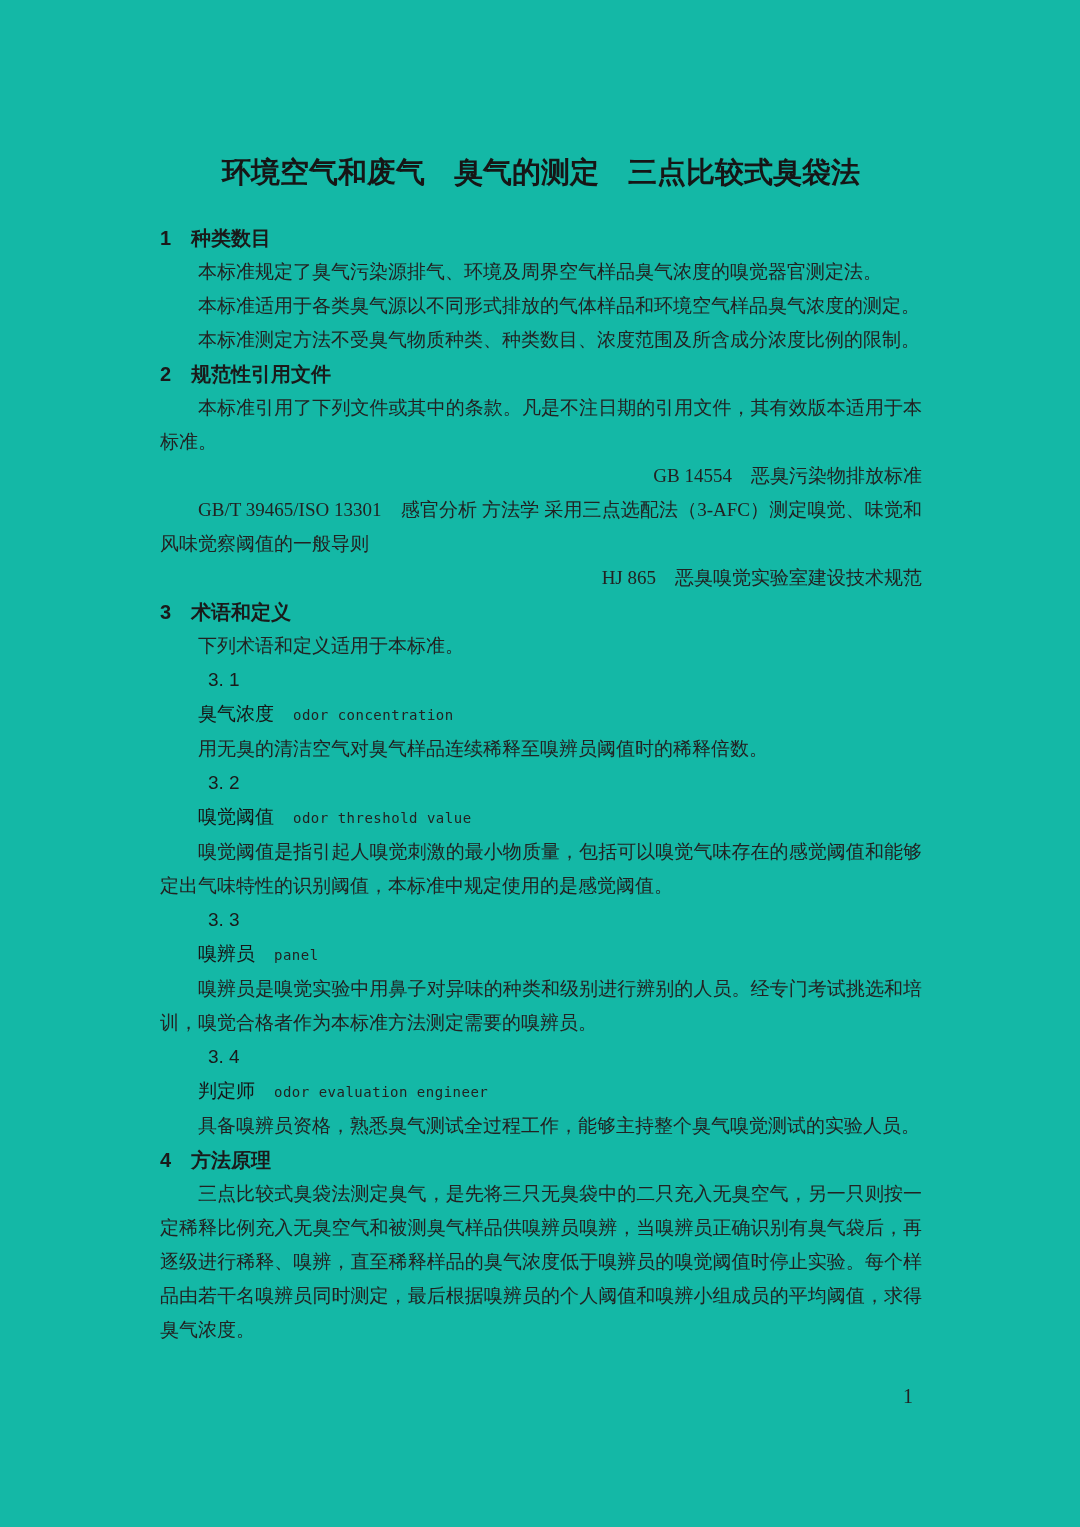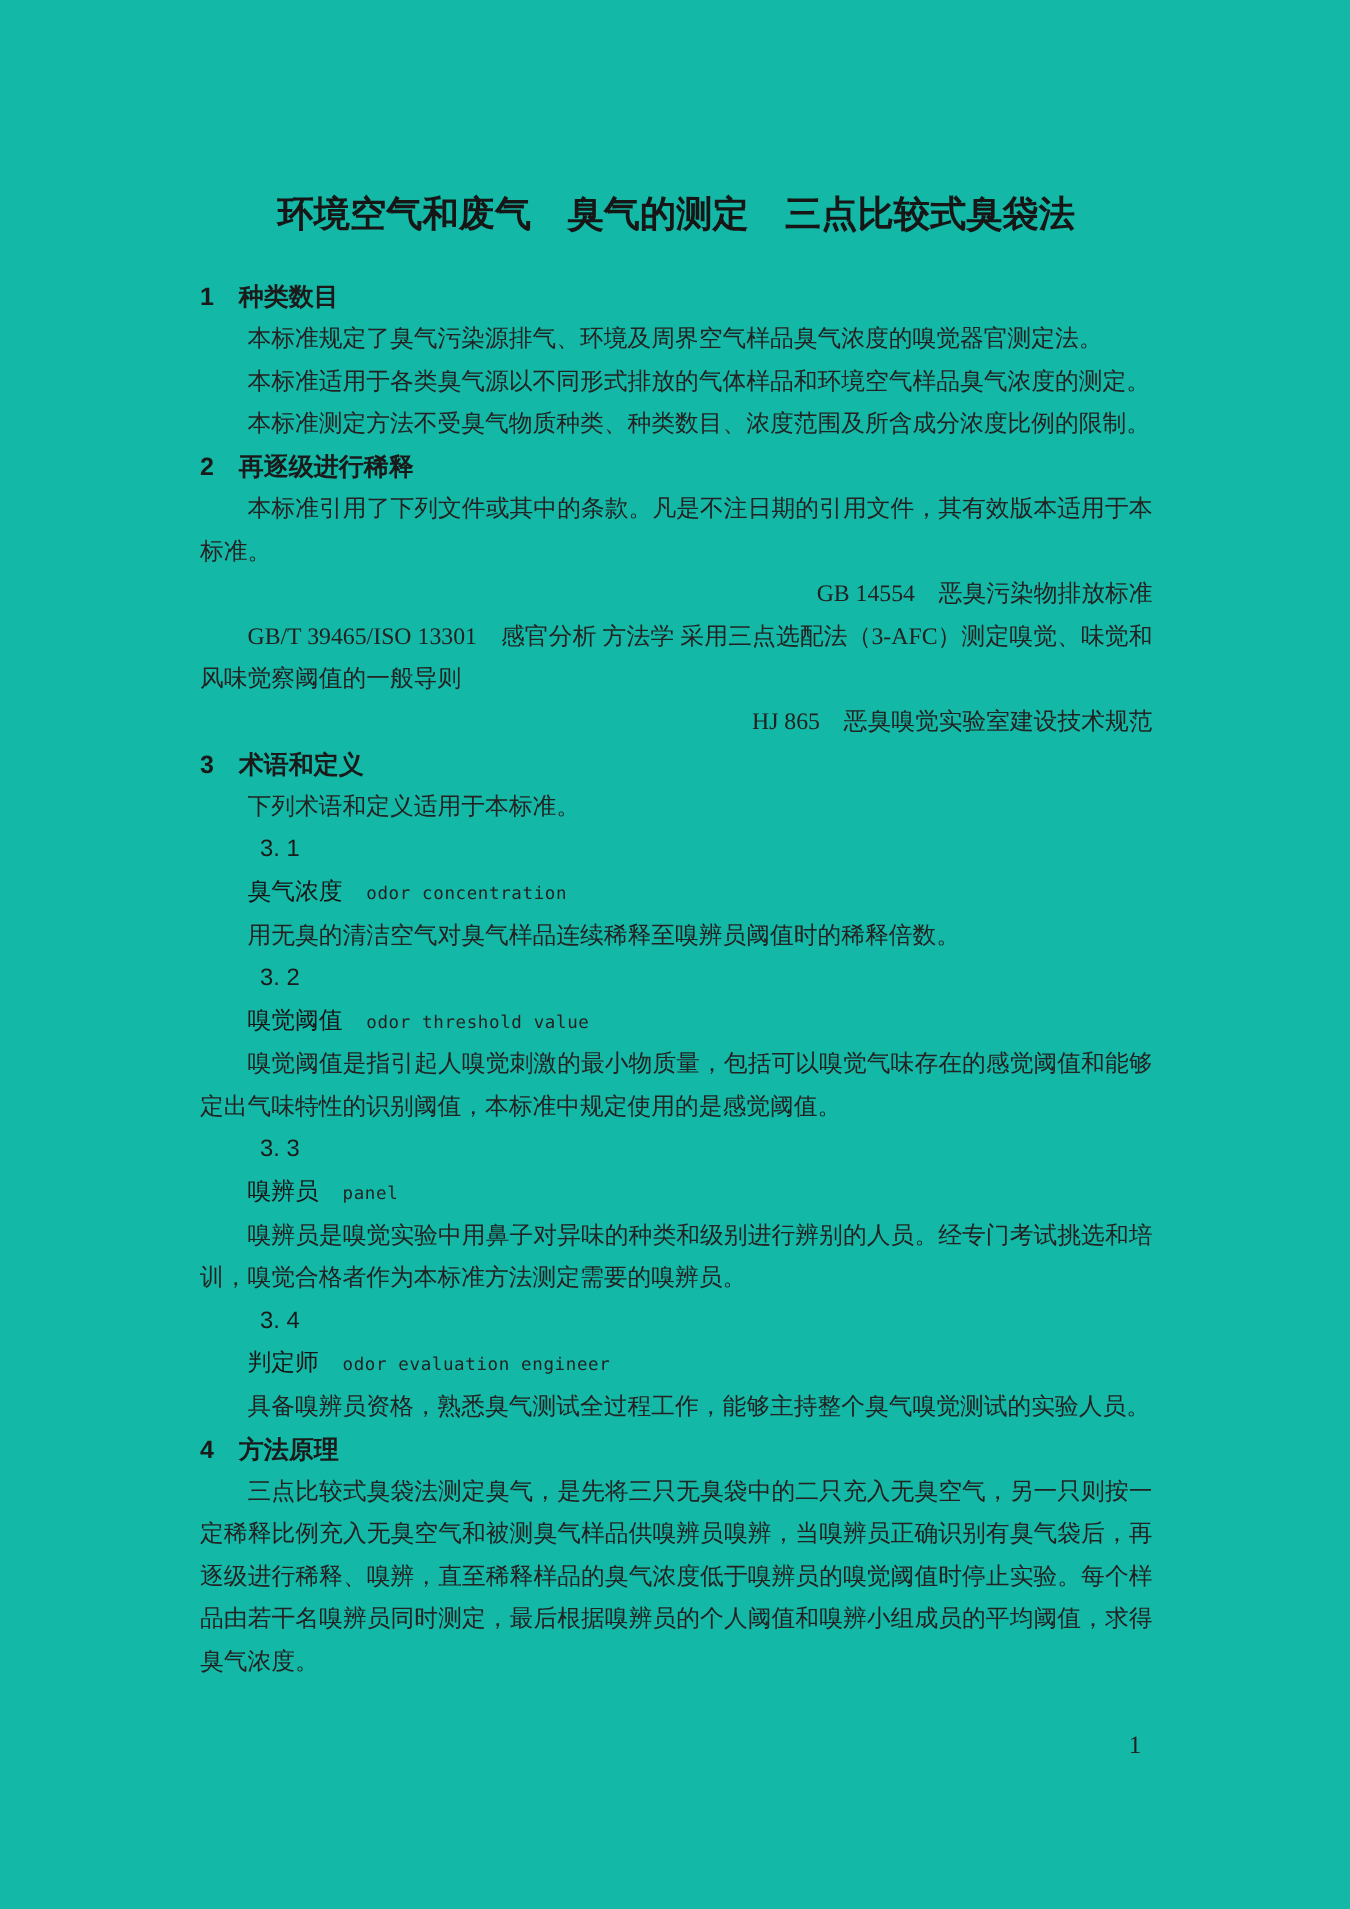--- a/index.html
+++ b/index.html
@@ -93,21 +93,21 @@
     <h1 class="doc-title">环境空气和废气　臭气的测定　三点比较式臭袋法</h1>
 
     <div class="sec-heading">
       <span class="num">1</span><span>种类数目</span>
     </div>
     <p class="body">本标准规定了臭气污染源排气、环境及周界空气样品臭气浓度的嗅觉器官测定法。</p>
     <p class="body">本标准适用于各类臭气源以不同形式排放的气体样品和环境空气样品臭气浓度的测定。</p>
     <p class="body">本标准测定方法不受臭气物质种类、种类数目、浓度范围及所含成分浓度比例的限制。</p>
 
     <div class="sec-heading">
-      <span class="num">2</span><span>再逐级进行稀释</span>
+      <span class="num">2</span><span>规范性引用文件</span>
     </div>
     <p class="body">本标准引用了下列文件或其中的条款。凡是不注日期的引用文件，其有效版本适用于本标准。</p>
     <p class="ref">GB 14554　恶臭污染物排放标准</p>
     <p class="body">GB/T 39465/ISO 13301　感官分析 方法学 采用三点选配法（3-AFC）测定嗅觉、味觉和风味觉察阈值的一般导则</p>
     <p class="ref">HJ 865　恶臭嗅觉实验室建设技术规范</p>
 
     <div class="sec-heading">
       <span class="num">3</span><span>术语和定义</span>
     </div>
     <p class="body">下列术语和定义适用于本标准。</p>

